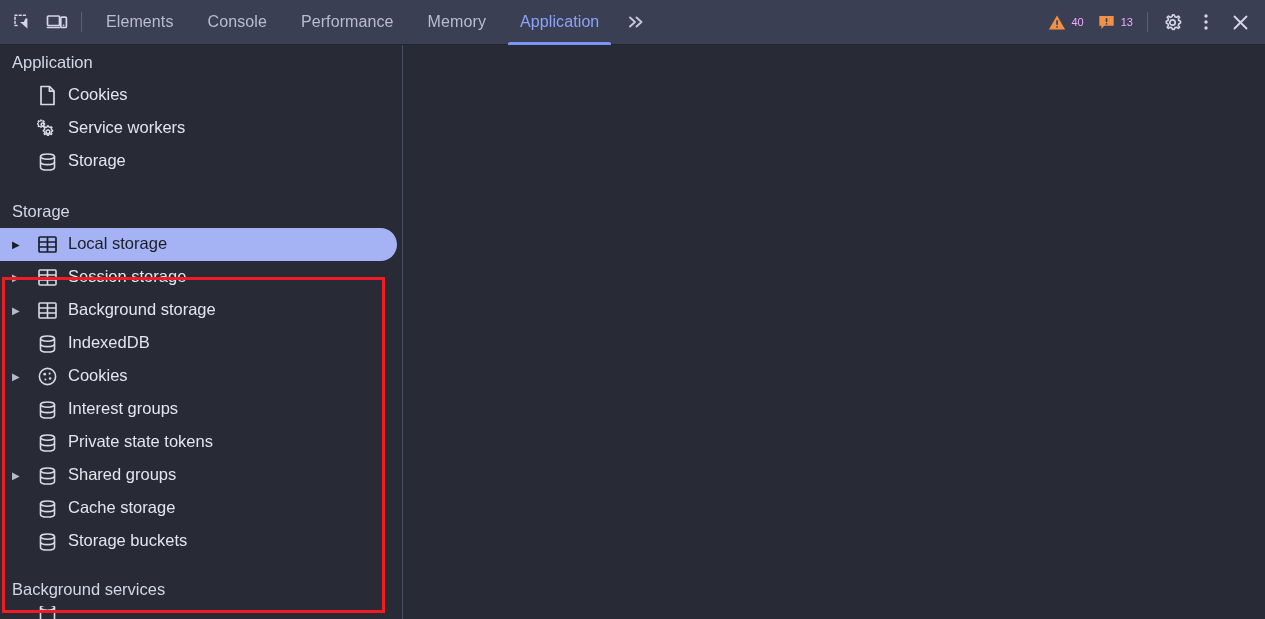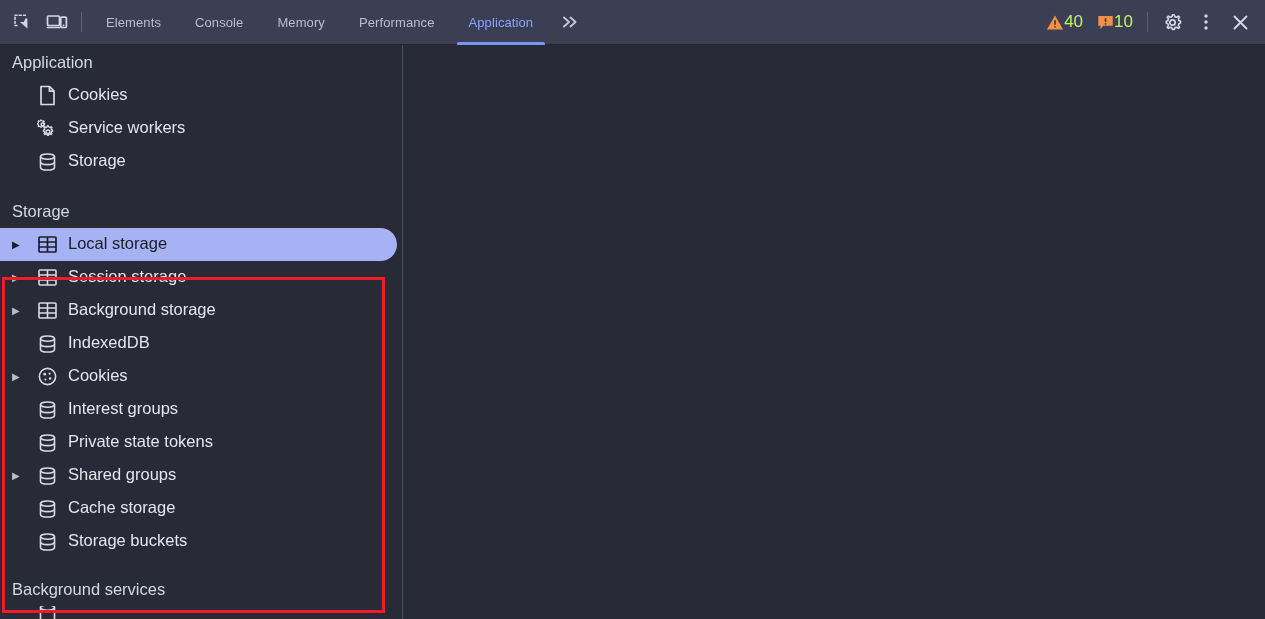--- a/index.html
+++ b/index.html
@@ -46,21 +46,21 @@
     align-items: center;
     height: 100%;
     flex: 0 0 auto;
   }
   .tab {
     position: relative;
     height: 45px;
     display: flex; align-items: center;
     padding: 0 17px;
     color: #b9bdd1;
-    font-size: 13px;
+    font-size: 16px;
     letter-spacing: .1px;
     cursor: pointer;
     white-space: nowrap;
   }
   .tab.active { color: #8ba4f9; }
   .tab.active::after {
     content: "";
     position: absolute;
     left: 5px; right: 5px; bottom: 0;
     height: 3px;
@@ -72,22 +72,23 @@
     font-size: 19px;
     padding: 0 10px;
     cursor: pointer;
     letter-spacing: -2px;
     display: flex; align-items: center;
     flex: 0 0 auto;
   }
   .tb-spacer { flex: 1 1 auto; }
   .counter {
     display: flex; align-items: center;
-    color: #bef264;
-    font-size: 17px;
+    gap: 6px;
+    color: #f0abfc;
+    font-size: 11px;
     padding: 0 7px;
     cursor: pointer;
     flex: 0 0 auto;
   }
   .tb-right {
     display: flex; align-items: center;
     flex: 0 0 auto;
   }
 
   
@@ -209,24 +210,24 @@
     <div class="tb-sep"></div>
 
     <div class="tabs">
       <div class="tab">
           <span>Elements</span>
         </div>
       <div class="tab">
           <span>Console</span>
         </div>
       <div class="tab">
-          <span>Memory</span>
+          <span>Performance</span>
         </div>
       <div class="tab">
-          <span>Performance</span>
+          <span>Memory</span>
         </div>
       <div class="tab active">
           <span>Application</span>
         </div>
     </div>
 
     <div class="chev-more">
       <svg width="20" height="16" viewBox="0 0 20 16">
         <g fill="none" stroke="#c4c8da" stroke-width="1.9" stroke-linecap="round" stroke-linejoin="round">
           <path d="M4 3.5 L9 8 L4 12.5"></path>
@@ -249,21 +250,21 @@
     </div>
 
     <div class="counter">
       <span>
         <svg width="17" height="17" viewBox="0 0 17 17" style="display:block">
           <path d="M1.3 2 H15.7 V11.8 H6.2 L3.4 15 V11.8 H1.3 Z" fill="#f29145"></path>
           <rect x="7.7" y="4.1" width="1.7" height="4.2" rx="0.8" fill="#3b3f54"></rect>
           <rect x="7.7" y="9.1" width="1.7" height="1.7" rx="0.8" fill="#3b3f54"></rect>
         </svg>
       </span>
-      <span>10</span>
+      <span>13</span>
     </div>
 
     <div class="tb-sep"></div>
 
     <div class="tb-right">
       <div class="tb-icon-btn" title="Settings">
         <svg width="21" height="21" viewBox="0 0 21 21">
           <g fill="none" stroke="#d3d6e4" stroke-width="1.7" stroke-linejoin="round">
             <path d="M10.5 2.2 l1.9 .35 .85 1.9 2.05 .35 1.5-1.3 1.35 1.35 -1.3 1.5 .35 2.05 1.9 .85 0 1.9 -1.9 .85 -.35 2.05 1.3 1.5 -1.35 1.35 -1.5-1.3 -2.05 .35 -.85 1.9 -1.9 0 -.85-1.9 -2.05-.35 -1.5 1.3 -1.35-1.35 1.3-1.5 -.35-2.05 -1.9-.85 0-1.9 1.9-.85 .35-2.05 -1.3-1.5 1.35-1.35 1.5 1.3 2.05-.35 .85-1.9 z" transform="scale(.93) translate(.8,.8)"></path>
             <circle cx="10.5" cy="10.5" r="2.7"></circle>

